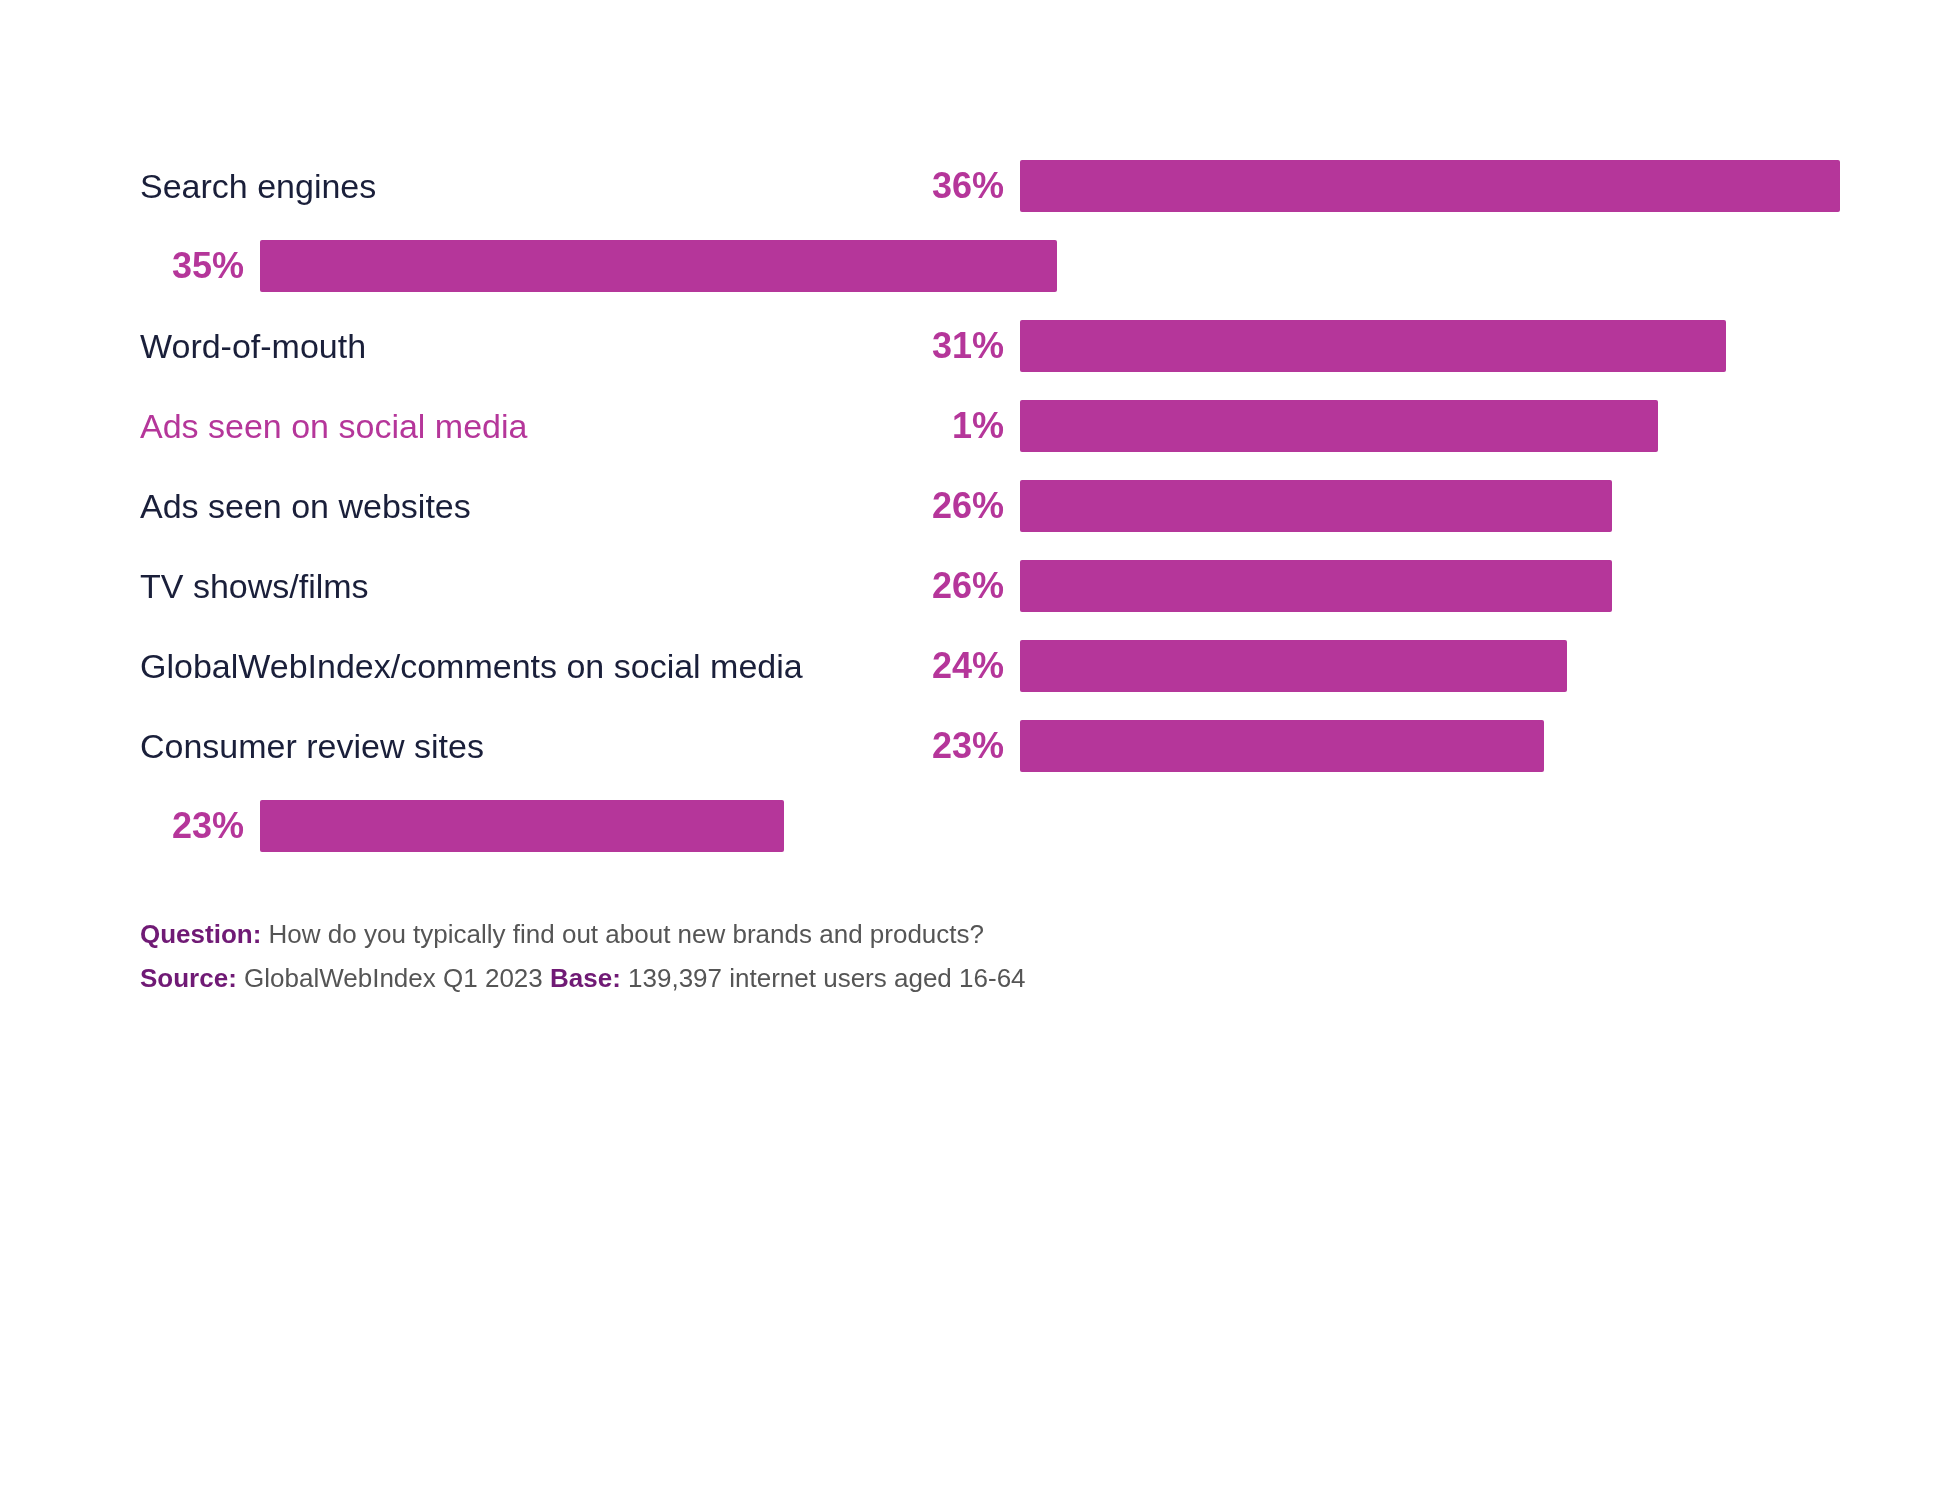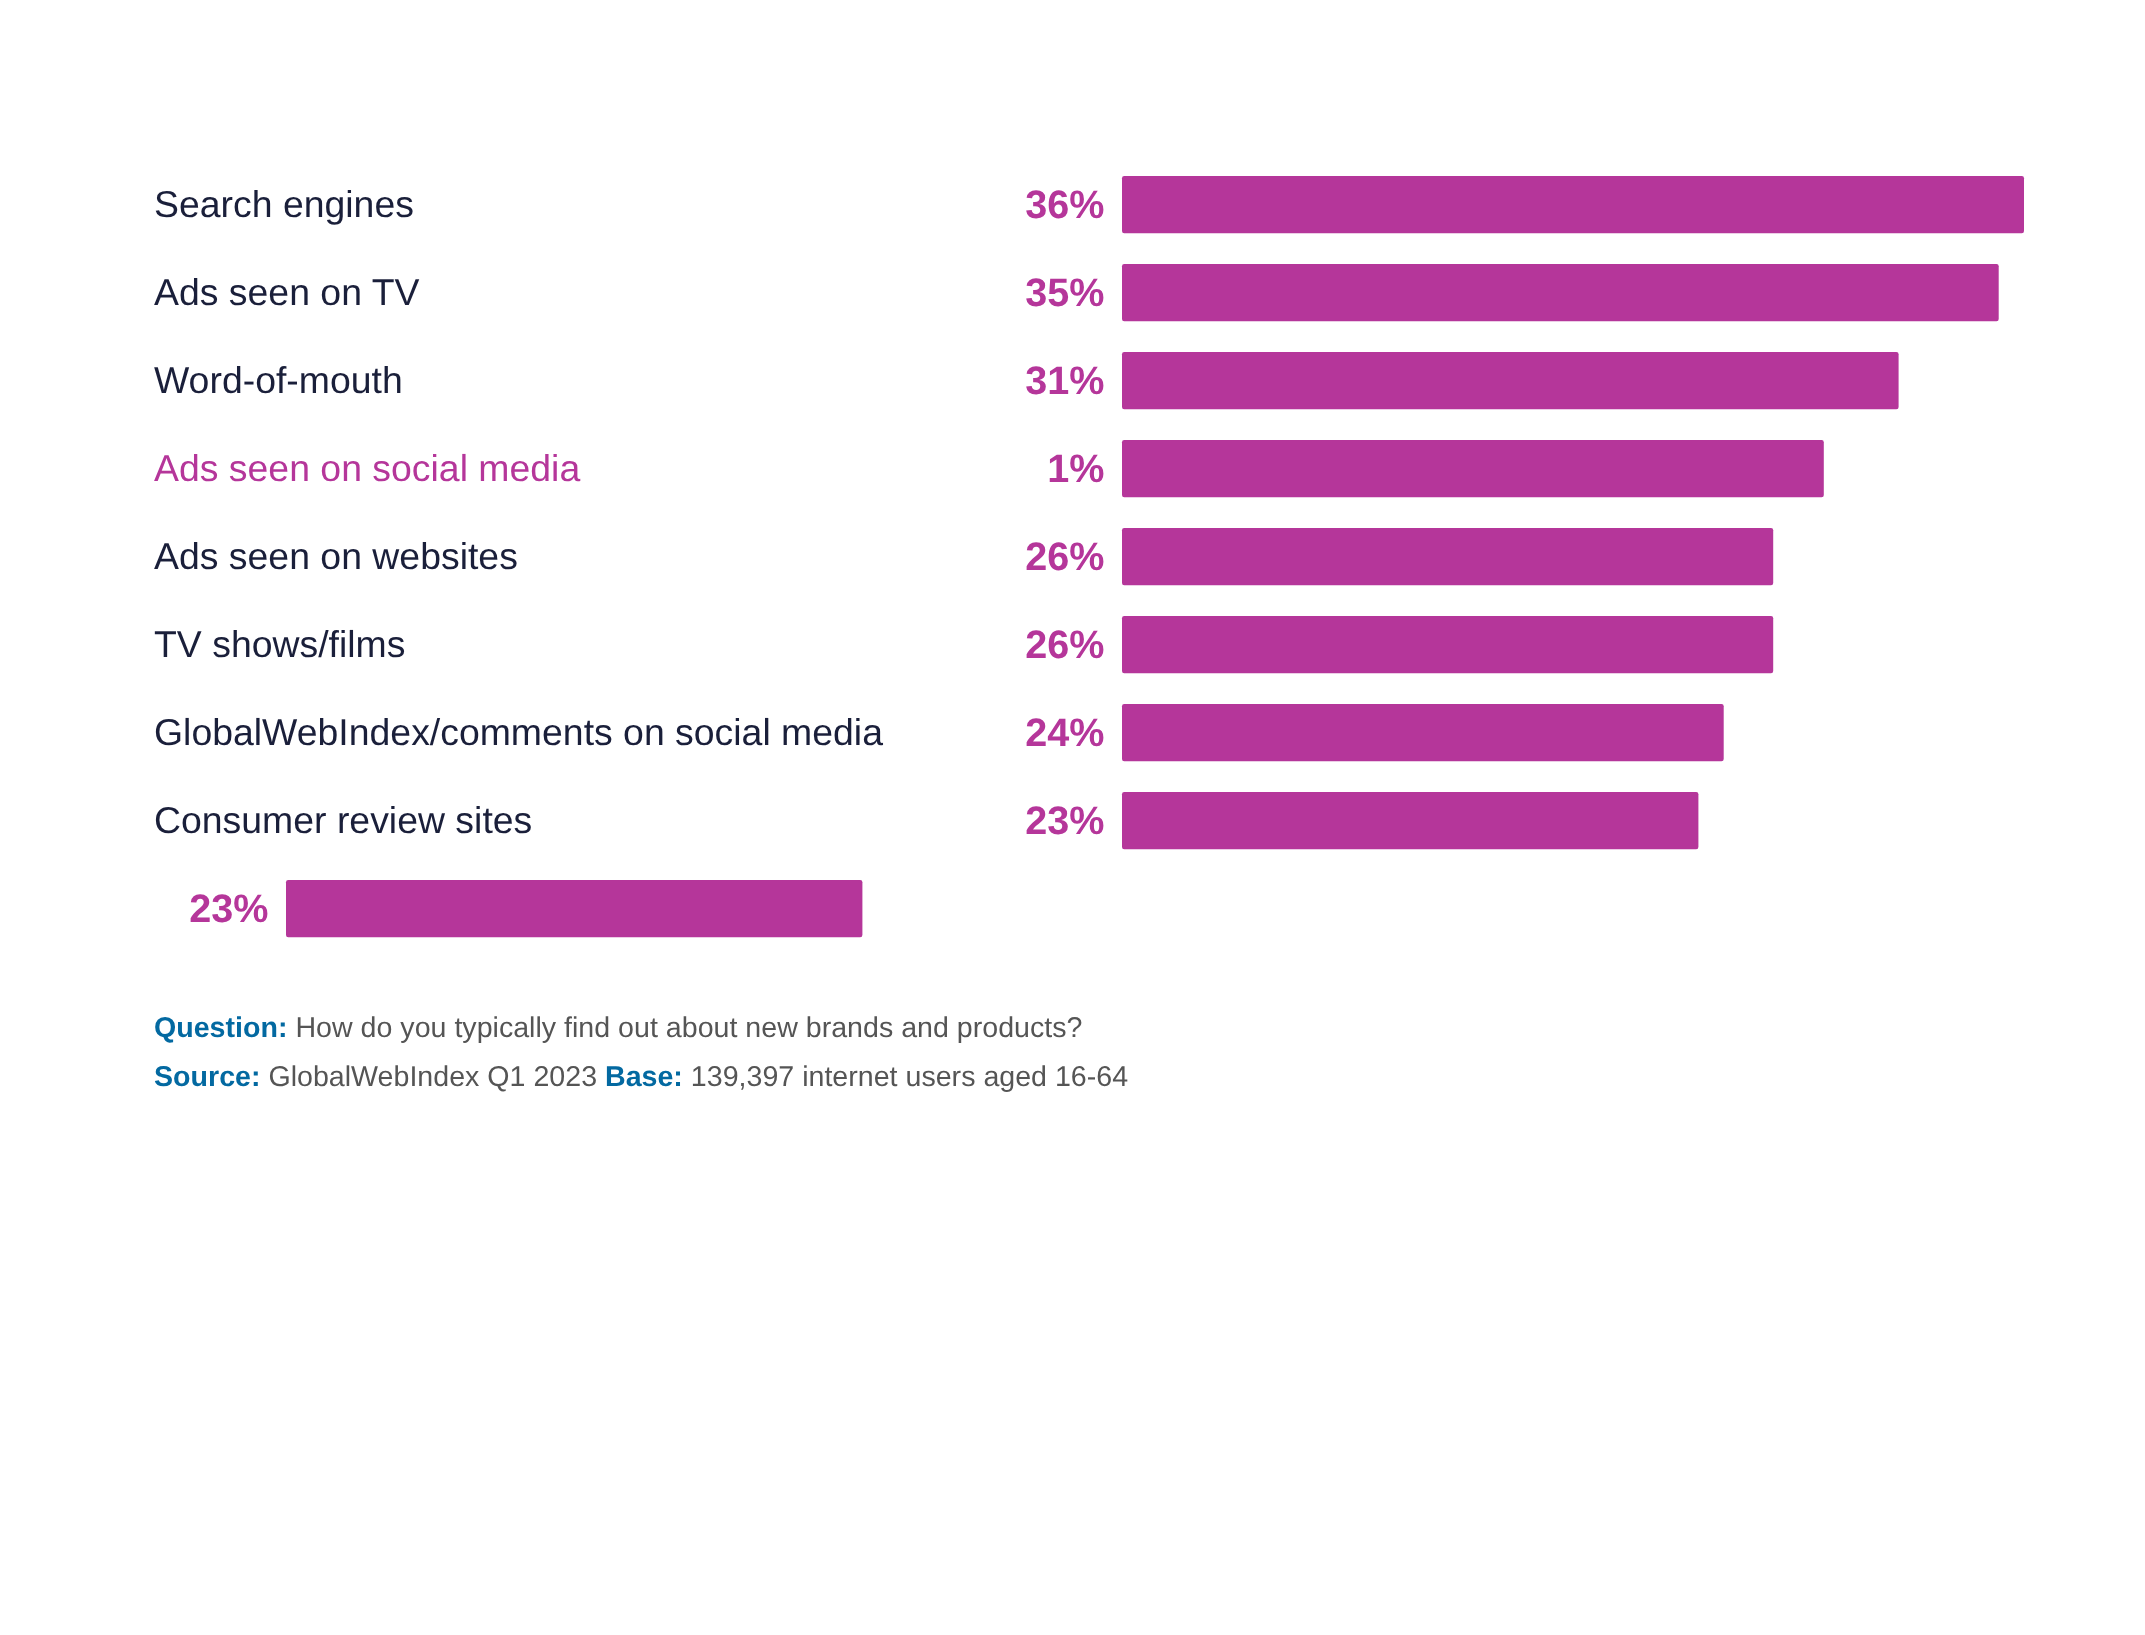--- a/index.html
+++ b/index.html
@@ -87,21 +87,21 @@
     }
 
     .footnote {
       margin-top: 60px;
       font-size: 26px;
       color: #555;
       line-height: 1.7;
     }
 
     .footnote strong {
-      color: #0369a1;
+      color: #701a75;
       font-weight: 700;
       text-align: center;
     }
   </style>
 </head>
 <body>
 
 <div class="chart-container">
   <h1 class="chart-title"></h1>
   <p class="chart-subtitle"></p>
@@ -109,21 +109,20 @@
   <div class="bar-chart" id="bar-chart-rows">
 
   <div class="bar-row">
         <div class="bar-label">Search engines</div>
         <div class="bar-percent">36%</div>
         <div class="bar-track">
           <div class="bar-fill" style="width: 820px;"></div>
         </div>
       </div>
       <div class="bar-row">
-        <div class="bar-label">Ads seen on TV</div>
         <div class="bar-percent">35%</div>
         <div class="bar-track">
           <div class="bar-fill" style="width: 797px;"></div>
         </div>
       </div>
       <div class="bar-row">
         <div class="bar-label">Word-of-mouth</div>
         <div class="bar-percent">31%</div>
         <div class="bar-track">
           <div class="bar-fill" style="width: 706px;"></div>

